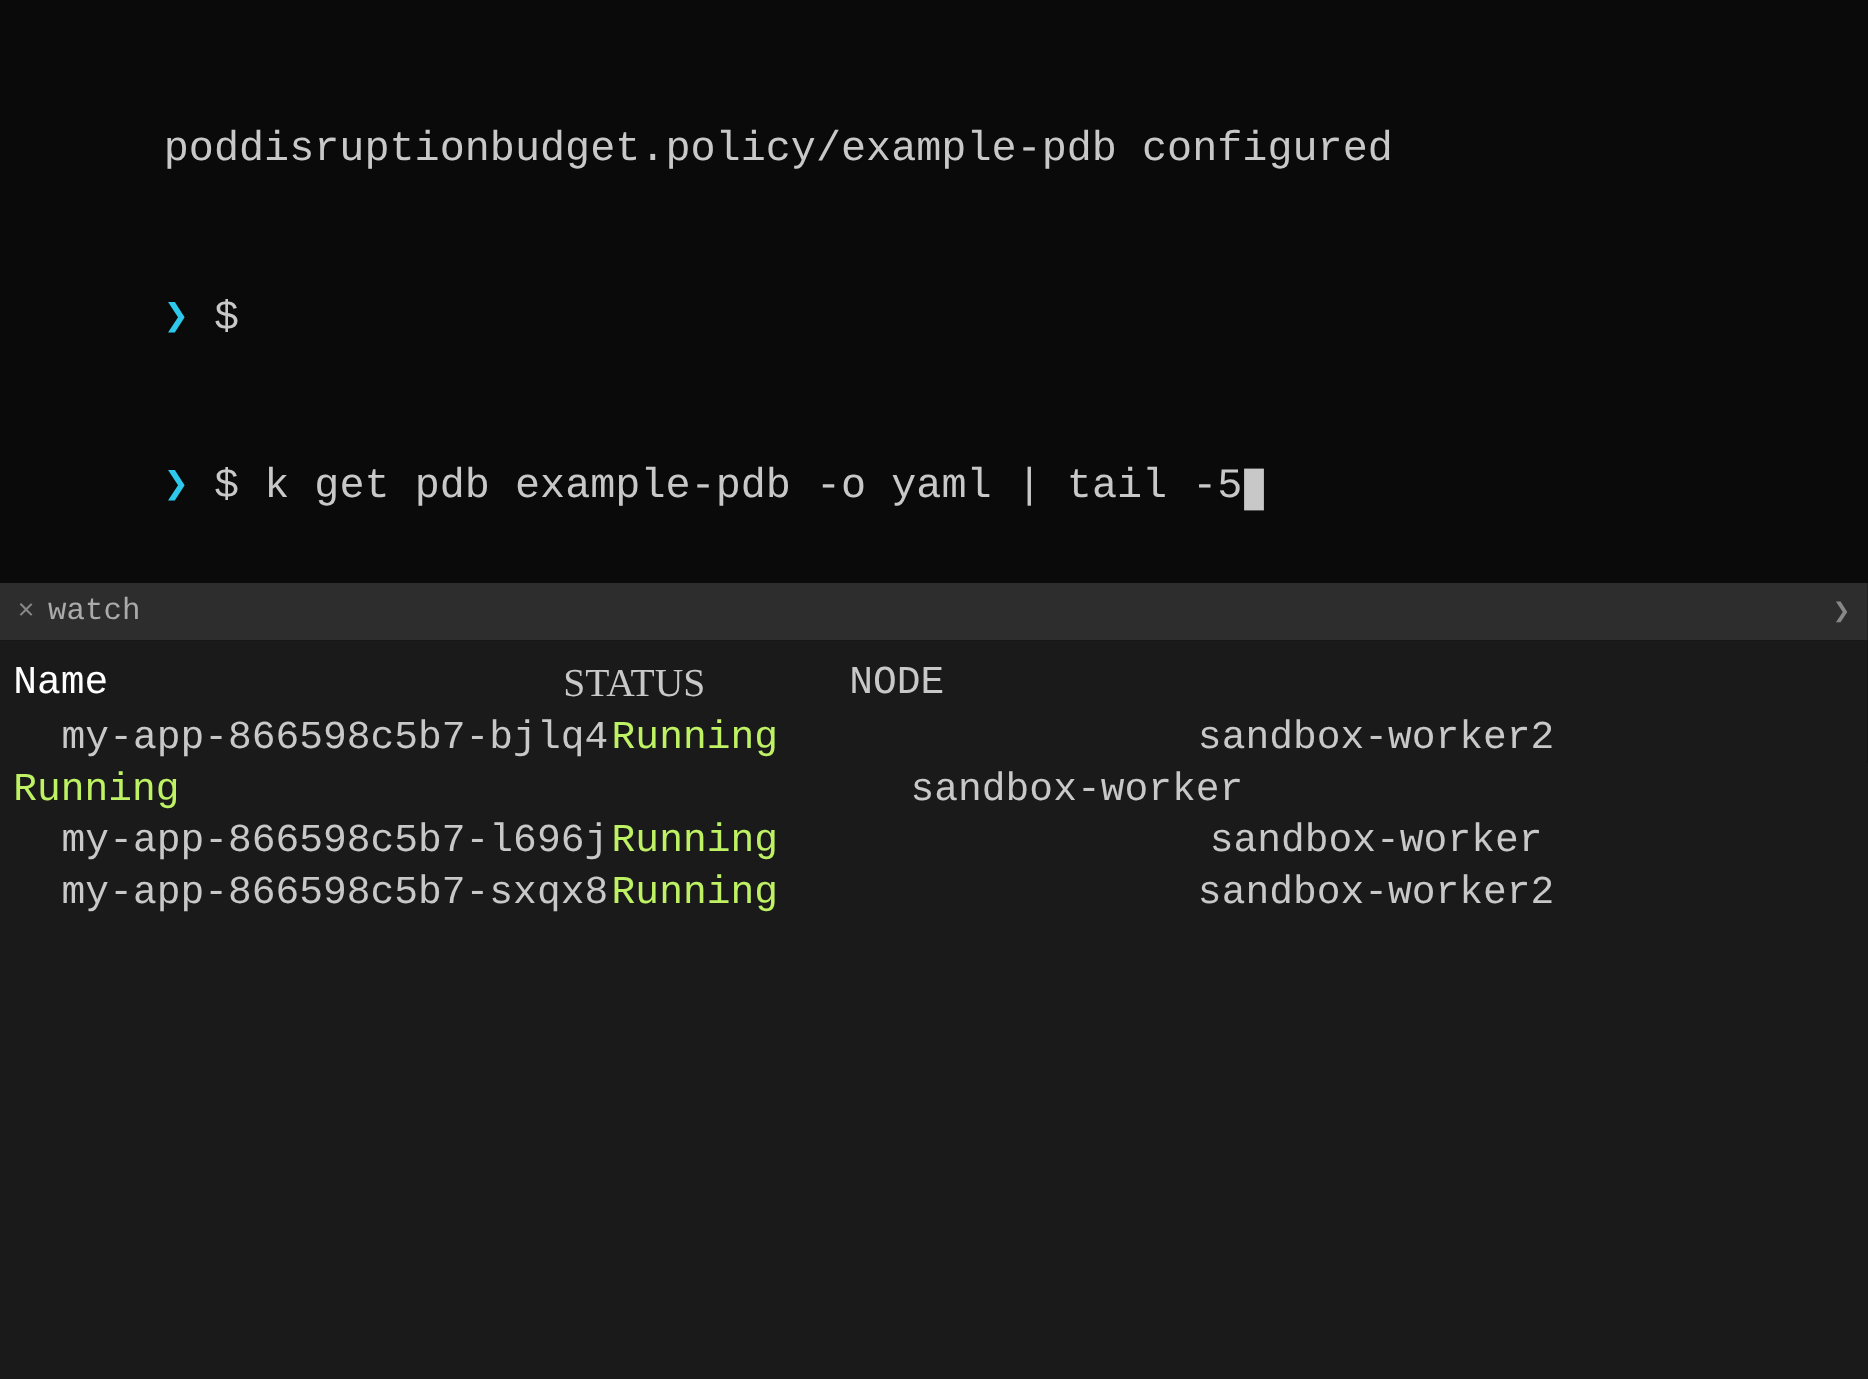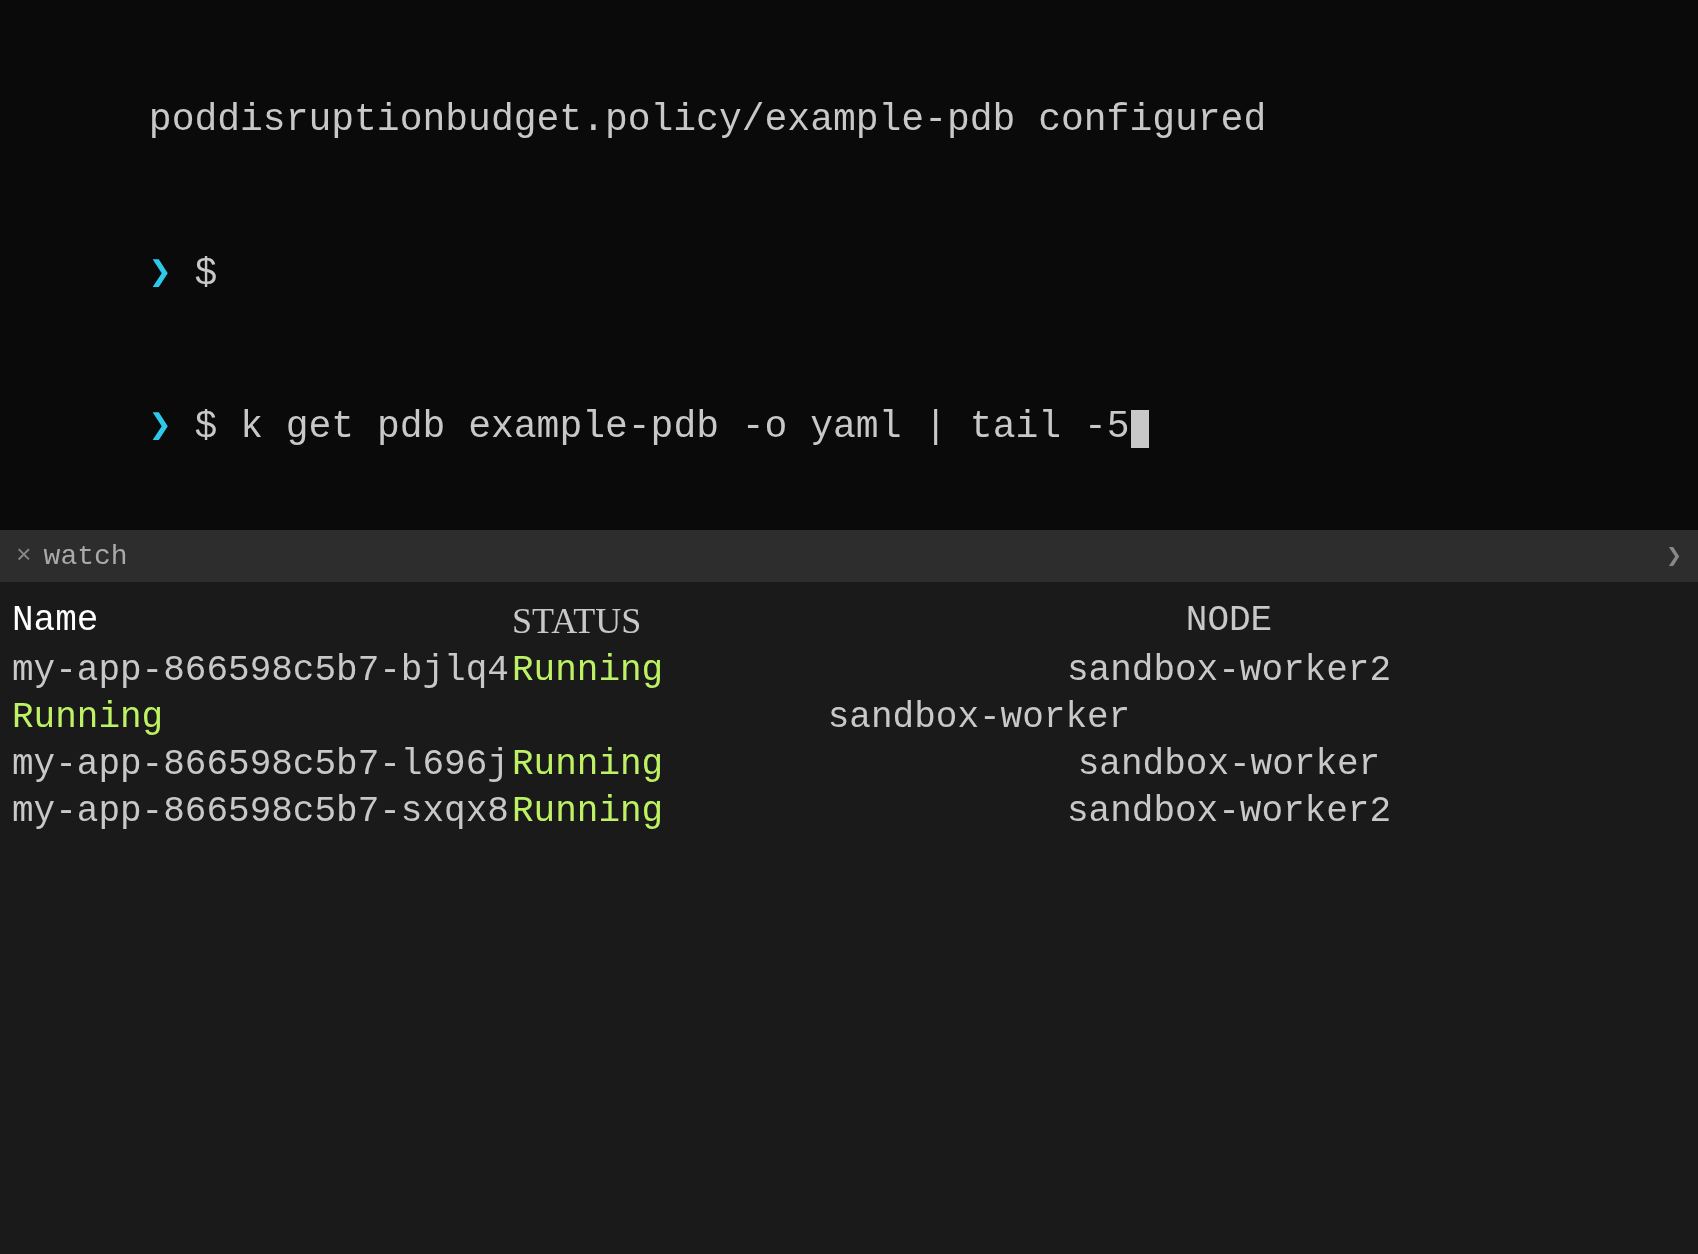--- a/index.html
+++ b/index.html
@@ -13,21 +13,21 @@
       height: 1254px;
       background: #0a0a0a;
       font-family: 'Courier New', Courier, monospace;
       overflow: hidden;
     }
 
     .terminal-top {
       background: #0a0a0a;
       width: 100%;
       height: 530px;
-      padding: 10px 0 26px 0;
+      padding: 10px 0 10px 0;
       display: flex;
       flex-direction: column;
       justify-content: flex-end;
     }
 
     .terminal-line {
       color: #c8c8c8;
       font-size: 38px;
       line-height: 1.35;
       padding-left: 12px;
@@ -93,34 +93,34 @@
       color: #c8c8c8;
       font-size: 36px;
       width: 260px;
       font-family: Liberation Serif, serif;
     }
 
     .col-node-header {
       color: #c8c8c8;
       font-size: 36px;
       flex: 1;
-      text-align: center;
     }
 
     .table-row-item {
       display: flex;
       gap: 0;
       margin-bottom: 6px;
     }
 
     .col-name {
       color: #c8c8c8;
       font-size: 36px;
       width: 500px;
       font-family: 'Courier New', Courier, monospace;
+      margin-left: 44px;
     }
 
     .col-status {
       color: #bef264;
       font-size: 36px;
       width: 260px;
       font-family: 'Courier New', Courier, monospace;
     }
 
     .col-node {

